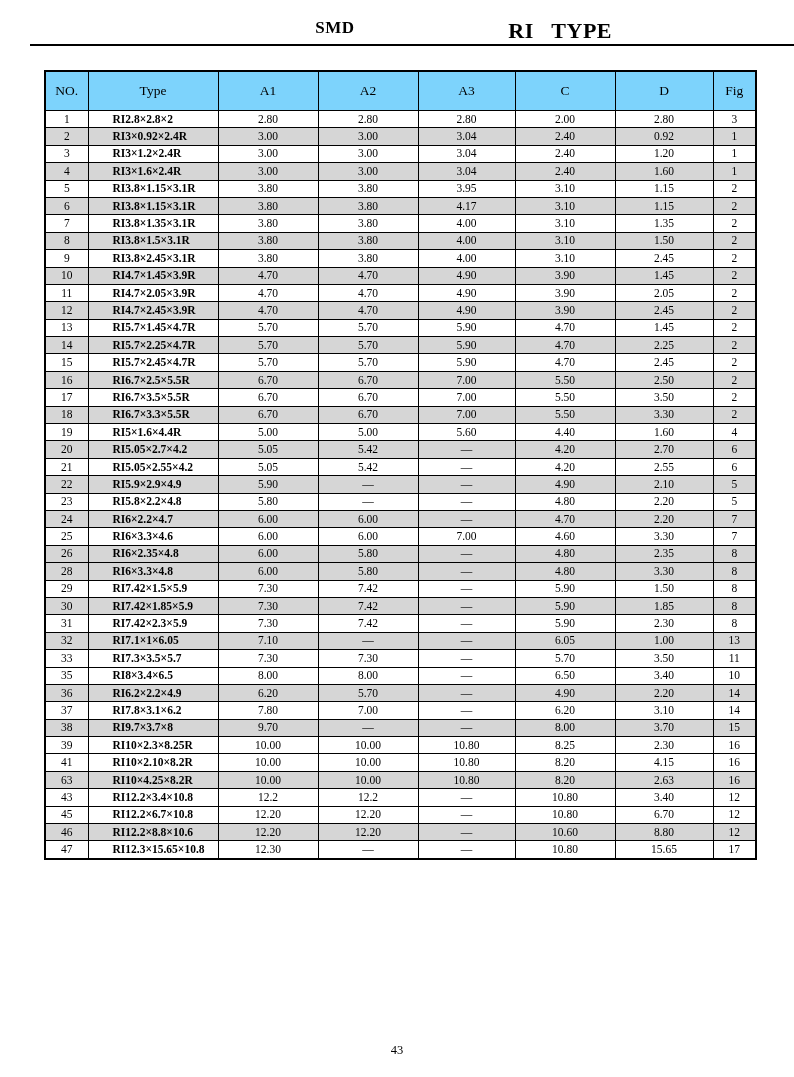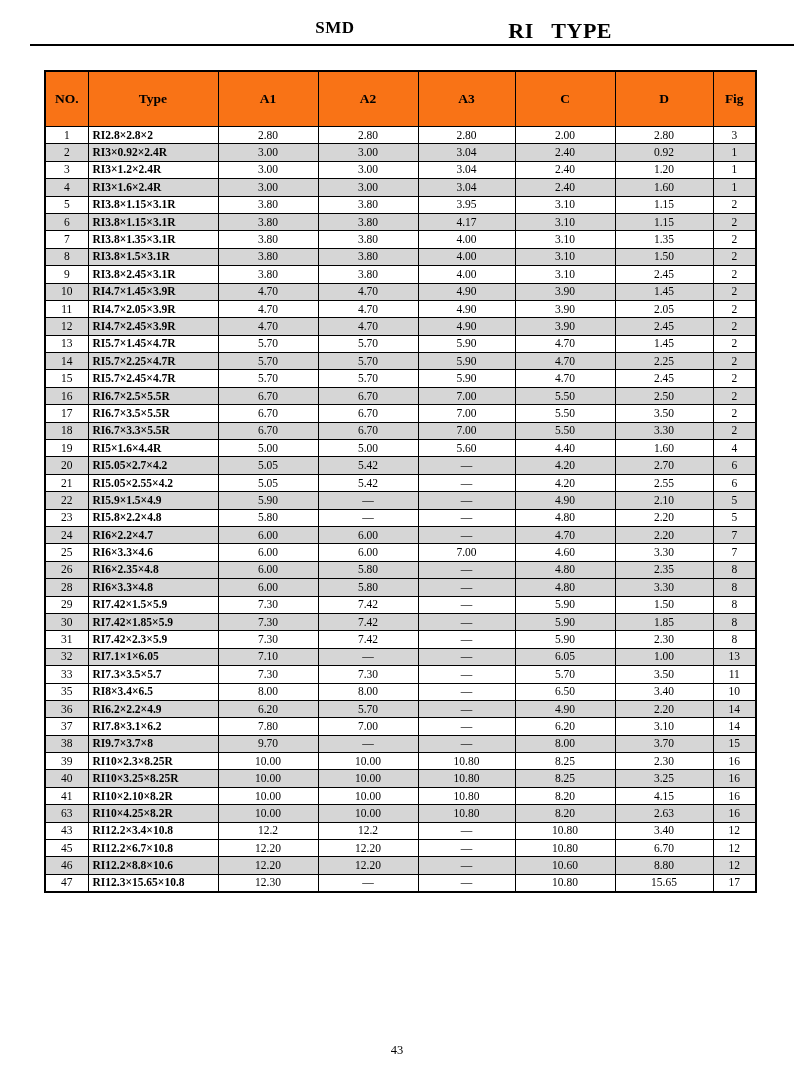--- a/index.html
+++ b/index.html
@@ -20,30 +20,30 @@
   }
   .rule{position:absolute;top:44px;left:30px;right:0;border-top:2px solid #000;}
   .section{position:absolute;top:49px;left:44px;font-size:14.5px;margin-top:32px;}
   .section .bullet{font-size:13px;margin-right:7px;vertical-align:1px;}
   table.dims{
     position:absolute;top:70px;left:44px;width:711px;
     border-collapse:collapse;table-layout:fixed;
     border:2px solid #000;
   }
   table.dims th{
-    background:#f97316;height:38px;font-size:13.5px;font-weight:bold;
-    border:1px solid #000;text-align:center;padding:8px;
+    background:#7dd3fc;height:38px;font-size:13.5px;font-weight:normal;
+    border:1px solid #000;text-align:center;padding:0;
   }
   table.dims td{
     height:16.4px;font-size:11.5px;line-height:15px;
     border:1px solid #000;text-align:center;padding:0;
     overflow:hidden;white-space:nowrap;
   }
   table.dims tr.stripe td{background:#d6d6d6;}
-  table.dims td.type{text-align:left;padding-left:4px;font-weight:bold;}
+  table.dims td.type{text-align:left;padding-left:24px;font-weight:bold;}
   .pageno{position:absolute;top:1043px;left:0;right:0;text-align:center;font-size:12.5px;}
 </style>
 </head>
 <body>
 
 <div class="titlebar">
   <div class="title-center">SMD</div>
   <div class="title-right">RI   TYPE</div>
 </div>
 
@@ -282,21 +282,21 @@
         <td class="type">RI5.05×2.55×4.2</td>
         <td>5.05</td>
         <td>5.42</td>
         <td>—</td>
         <td>4.20</td>
         <td>2.55</td>
         <td>6</td>
       </tr>
       <tr class="stripe">
         <td>22</td>
-        <td class="type">RI5.9×1.5×4.9</td>
+        <td class="type">RI5.9×2.9×4.9</td>
         <td>5.90</td>
         <td>—</td>
         <td>—</td>
         <td>4.90</td>
         <td>2.10</td>
         <td>5</td>
       </tr>
       <tr>
         <td>23</td>
         <td class="type">RI5.8×2.2×4.8</td>
@@ -440,30 +440,20 @@
       <tr>
         <td>39</td>
         <td class="type">RI10×2.3×8.25R</td>
         <td>10.00</td>
         <td>10.00</td>
         <td>10.80</td>
         <td>8.25</td>
         <td>2.30</td>
         <td>16</td>
       </tr>
-      <tr class="stripe">
-        <td>40</td>
-        <td class="type">RI10×3.25×8.25R</td>
-        <td>10.00</td>
-        <td>10.00</td>
-        <td>10.80</td>
-        <td>8.25</td>
-        <td>3.25</td>
-        <td>16</td>
-      </tr>
       <tr>
         <td>41</td>
         <td class="type">RI10×2.10×8.2R</td>
         <td>10.00</td>
         <td>10.00</td>
         <td>10.80</td>
         <td>8.20</td>
         <td>4.15</td>
         <td>16</td>
       </tr>

